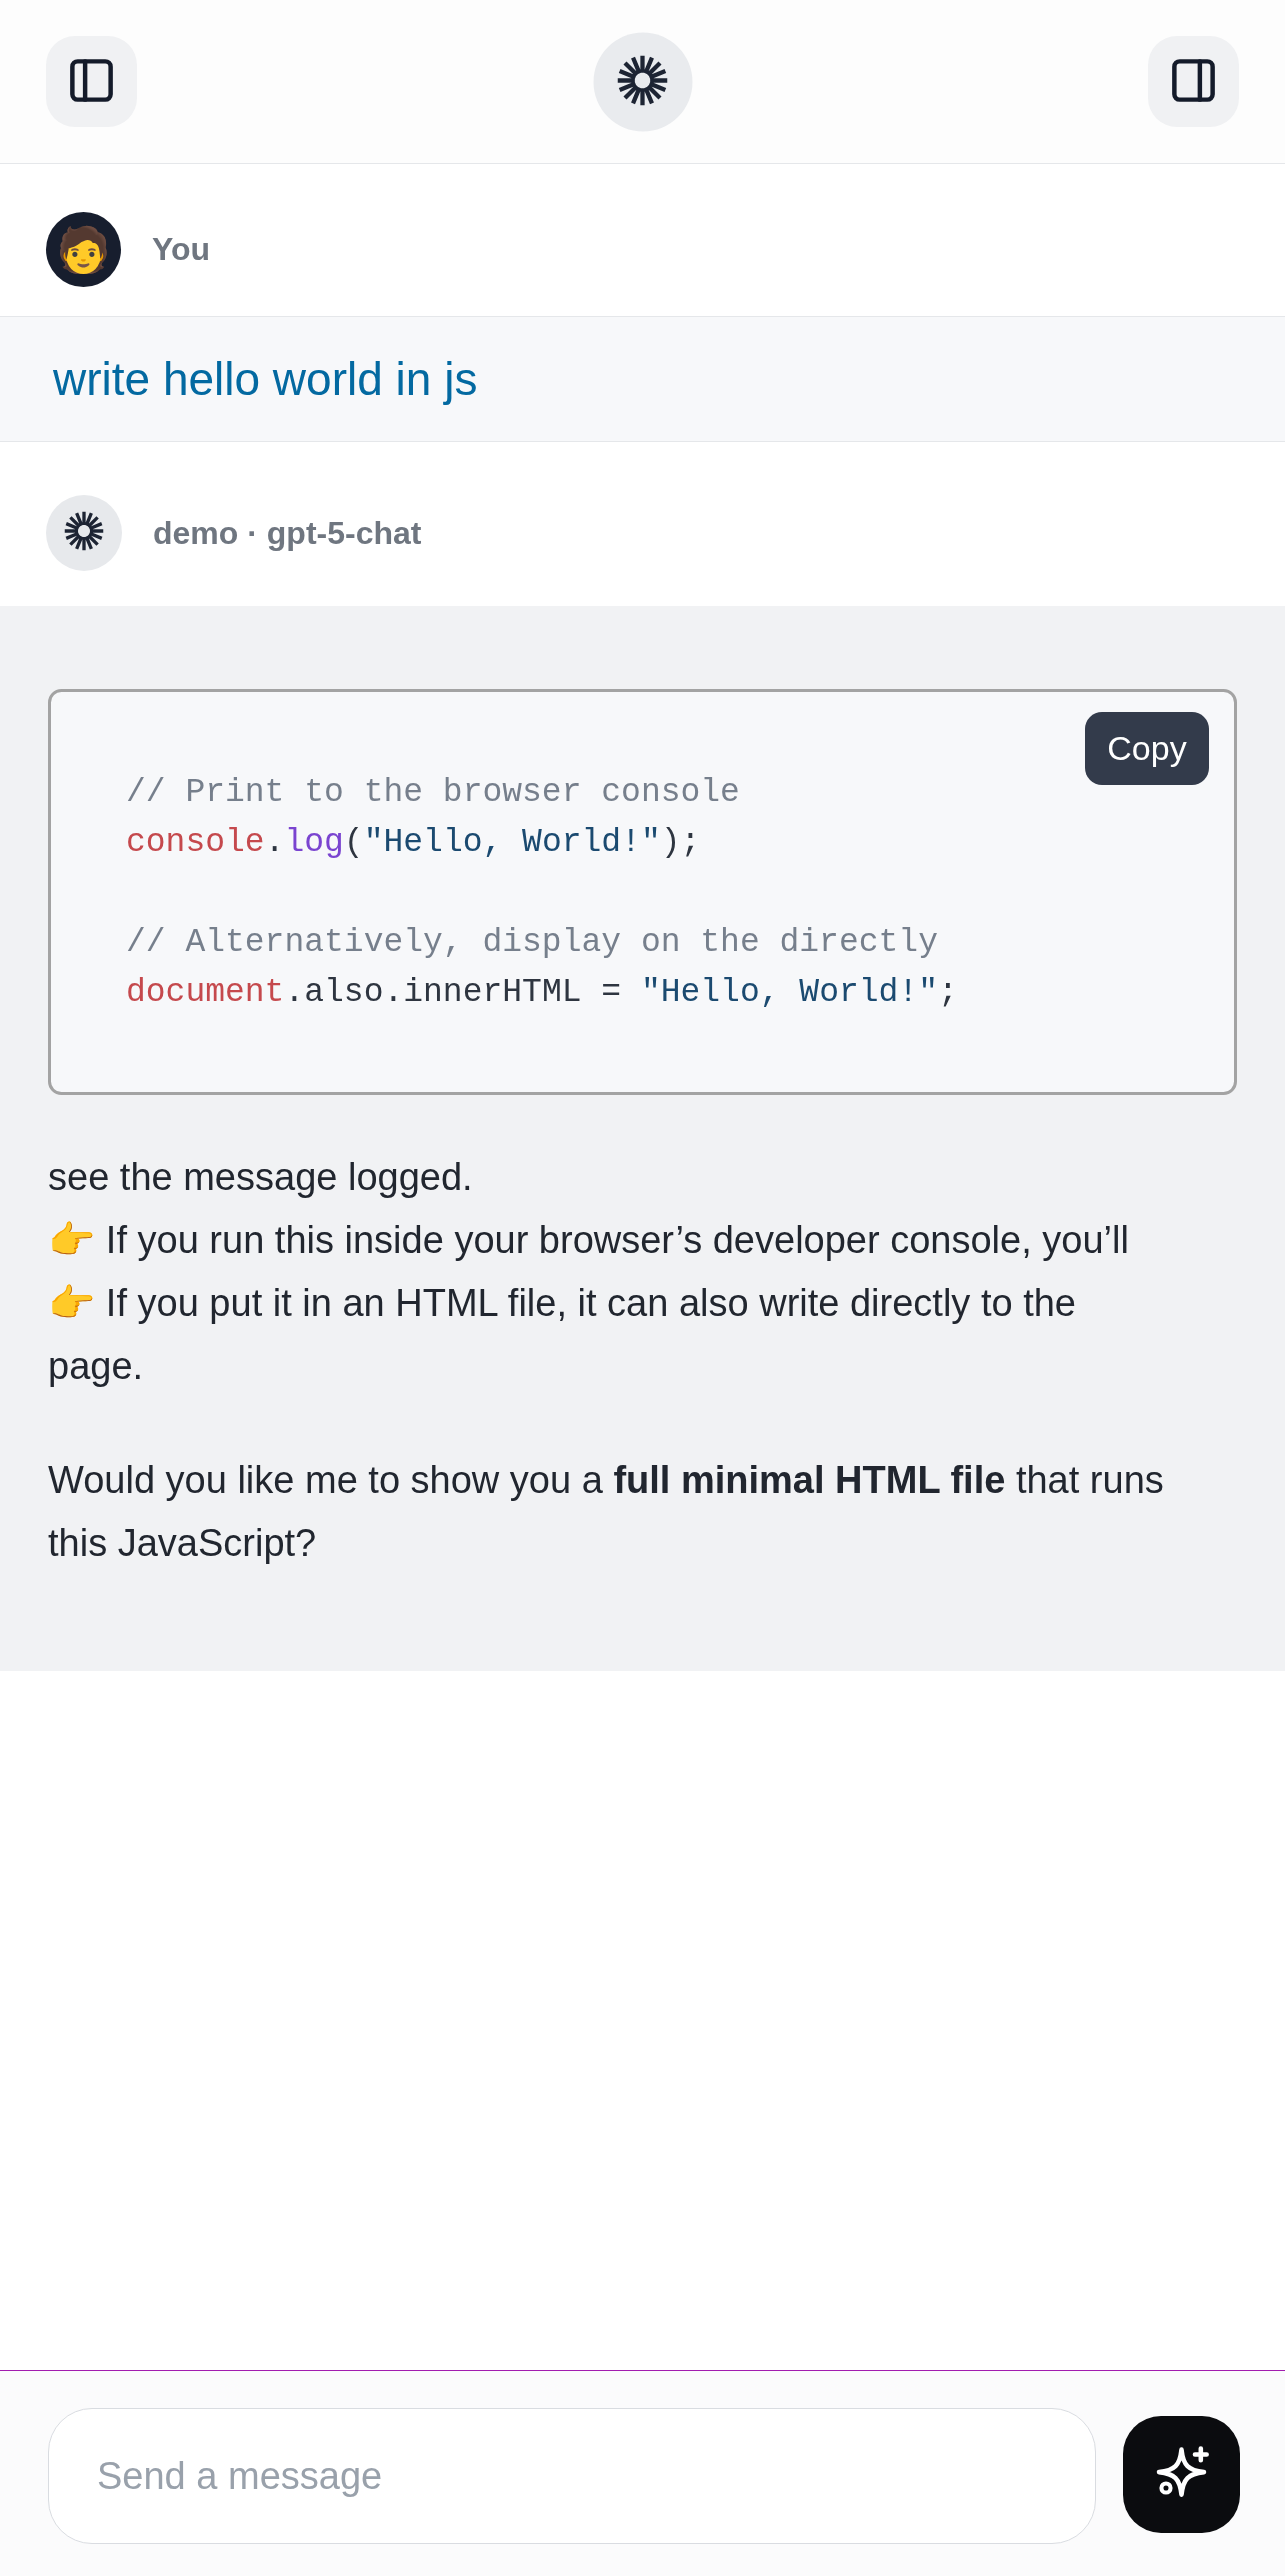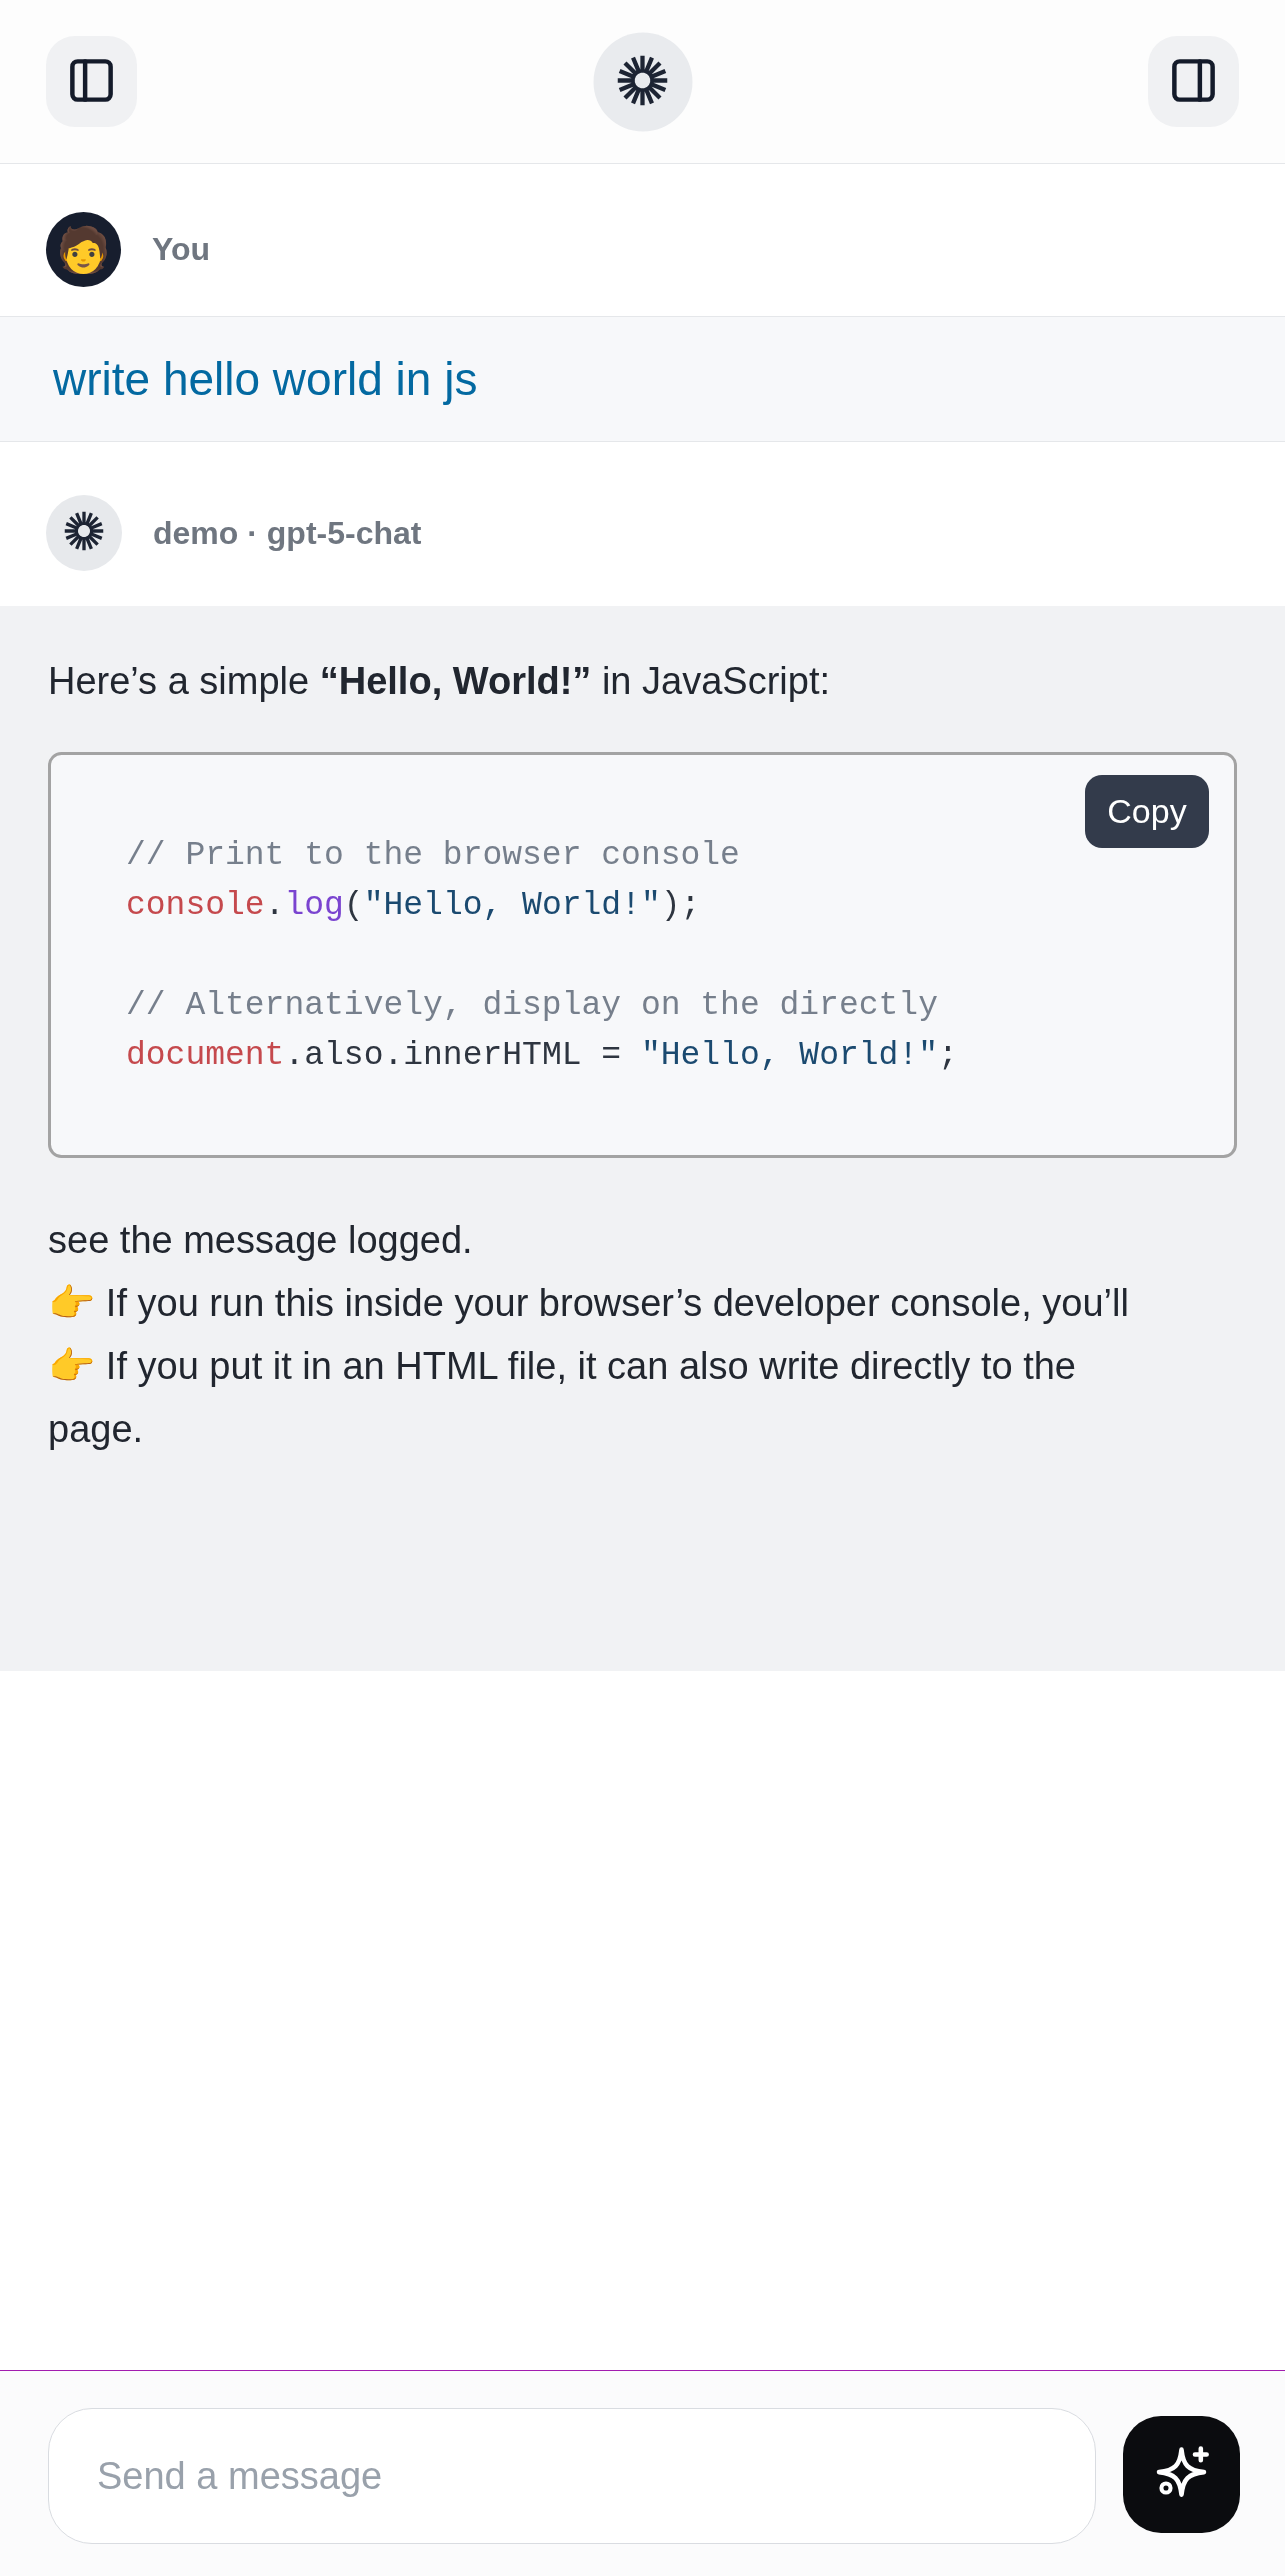--- a/index.html
+++ b/index.html
@@ -119,42 +119,43 @@
         <svg width="42" height="42" viewBox="0 0 24 24" stroke="#1d2433" stroke-width="1.9" fill="none">
           <path d="M15.4 12H23M15.14 13.3l7.02 2.91M14.4 14.4l5.38 5.38M13.3 15.14l2.91 7.02M12 15.4V23M10.7 15.14l-2.91 7.02M9.6 14.4l-5.38 5.38M8.86 13.3l-7.02 2.91M8.6 12H1M8.86 10.7L1.84 7.79M9.6 9.6L4.22 4.22M10.7 8.86L7.79 1.84M12 8.6V1M13.3 8.86l2.91-7.02M14.4 9.6l5.38-5.38M15.14 10.7l7.02-2.91"></path>
         </svg>
       </span>
     </div>
     <span class="turn-label">demo · gpt-5-chat</span>
   </div>
 
   <div class="asst-block">
 
-    <div class="intro-line">
-      <span>Here’s a simple </span><span class="b">“Hello, World!”</span><span> in JavaScript:</span>
-    </div>
 
     <div class="code-card">
       <button class="copy-btn">Copy</button>
       <div class="code-pre">
         <div class="code-line"><span class="tok-comment">// Print to the browser console</span></div>
         <div class="code-line"><span class="tok-keyword">console</span><span class="tok-plain">.</span><span class="tok-function">log</span><span class="tok-plain">(</span><span class="tok-string">"Hello, World!"</span><span class="tok-plain">);</span></div>
         <div class="code-line"><span class="tok-plain"></span></div>
         <div class="code-line"><span class="tok-comment">// Alternatively, display on the directly</span></div>
         <div class="code-line"><span class="tok-keyword">document</span><span class="tok-plain">.also.innerHTML = </span><span class="tok-string">"Hello, World!"</span><span class="tok-plain">;</span></div>
       </div>
     </div>
 
     <div class="para gap">
       <div class="p-line">see the message logged.</div>
       <div class="p-line">👉 If you run this inside your browser’s developer console, you’ll</div>
     </div>
     <div class="para">
       <div class="p-line">👉 If you put it in an HTML file, it can also write directly to the</div>
       <div class="p-line">page.</div>
+    </div>
+    <div class="para gap">
+      <div class="p-line"><span>Would you like me to show you a </span><span class="b">full minimal HTML file</span><span> that runs</span></div>
+      <div class="p-line">this JavaScript?</div>
     </div>
 
   </div>
 
   <div class="chat-space"></div>
 
   <footer class="composer">
     <input class="msg-input" type="text" placeholder="Send a message" style="">
     <button class="send-btn">
       <span>

